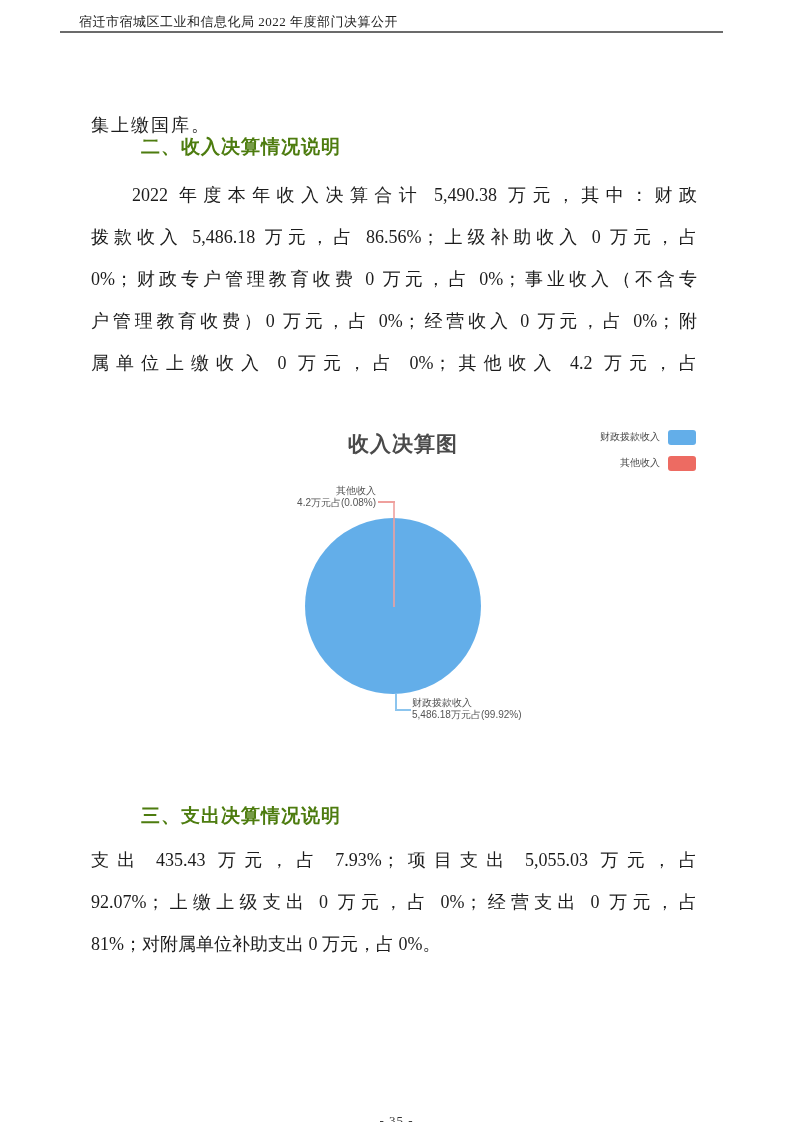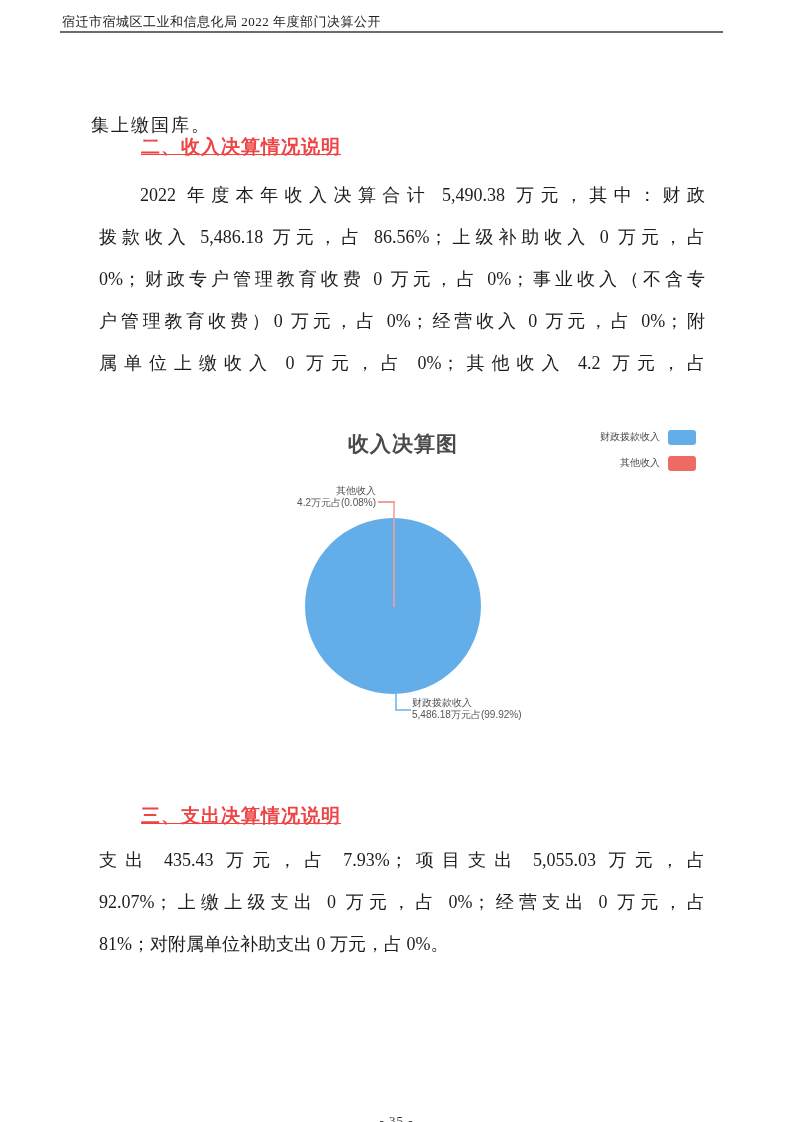--- a/index.html
+++ b/index.html
@@ -6,45 +6,44 @@
   .page{
     position:relative;
     width:793px;height:1122px;
     background:#ffffff;
     font-family:"Liberation Serif","DejaVu Serif",serif;
     color:#1c1c1c;
     overflow:hidden;
   }
   
   .hdr-title{
-    position:absolute;left:62px;top:13px;
+    position:absolute;left:79px;top:13px;
     font-size:13px;letter-spacing:0.5px;color:#222;
   }
   .hdr-rule{
     position:absolute;left:60px;top:31px;width:663px;height:2px;
     background:#6b6b6b;
   }
-  .jpара{position:absolute;left:91px;width:606px;margin-left:8px;}
+  .jpара{position:absolute;left:91px;width:606px;}
   .jline{
     font-size:18px;line-height:42px;
     text-align:justify;text-align-last:justify;
     overflow:hidden;height:42px;
   }
   .jline.last{text-align-last:left;}
   .jline.indent{padding-left:41px;}
   .intro{
     position:absolute;left:91px;top:90px;width:606px;
     font-size:18px;line-height:30px;letter-spacing:2px;margin-top:20px;
   }
   .heading{
     position:absolute;left:141px;
     font-family:"Liberation Sans","DejaVu Sans",sans-serif;
-    font-weight:700;font-size:19px;line-height:30px;color:#ef4444;
+    font-weight:700;font-size:19px;line-height:30px;color:#4d7c0f;
     letter-spacing:1px;
-    text-decoration:underline;
   }
   
   .chart{
     position:absolute;left:260px;top:425px;width:500px;height:302px;
     font-family:"Liberation Sans","DejaVu Sans",sans-serif;
   }
   .chart-title{
     position:absolute;left:88px;top:5px;
     font-size:21px;font-weight:700;color:#4a4a4a;letter-spacing:1px;
   }

